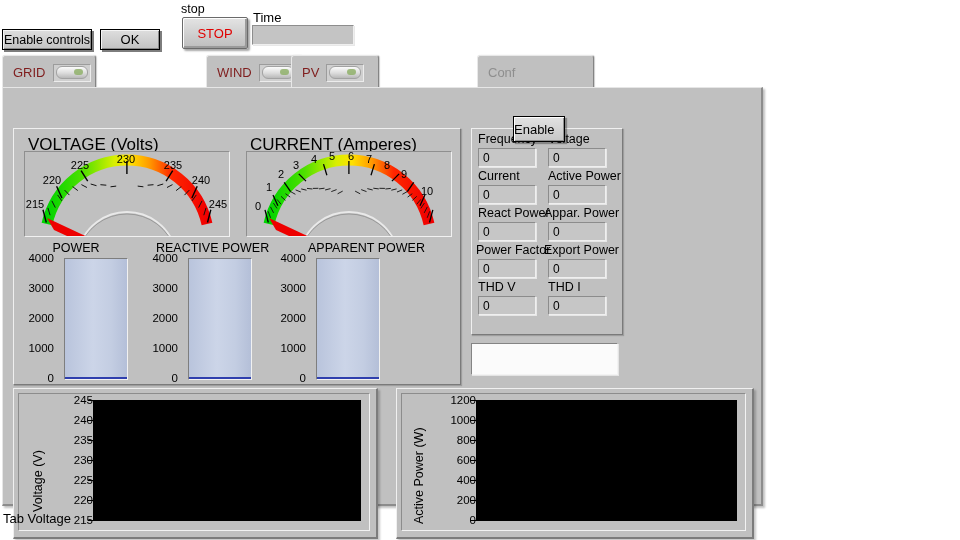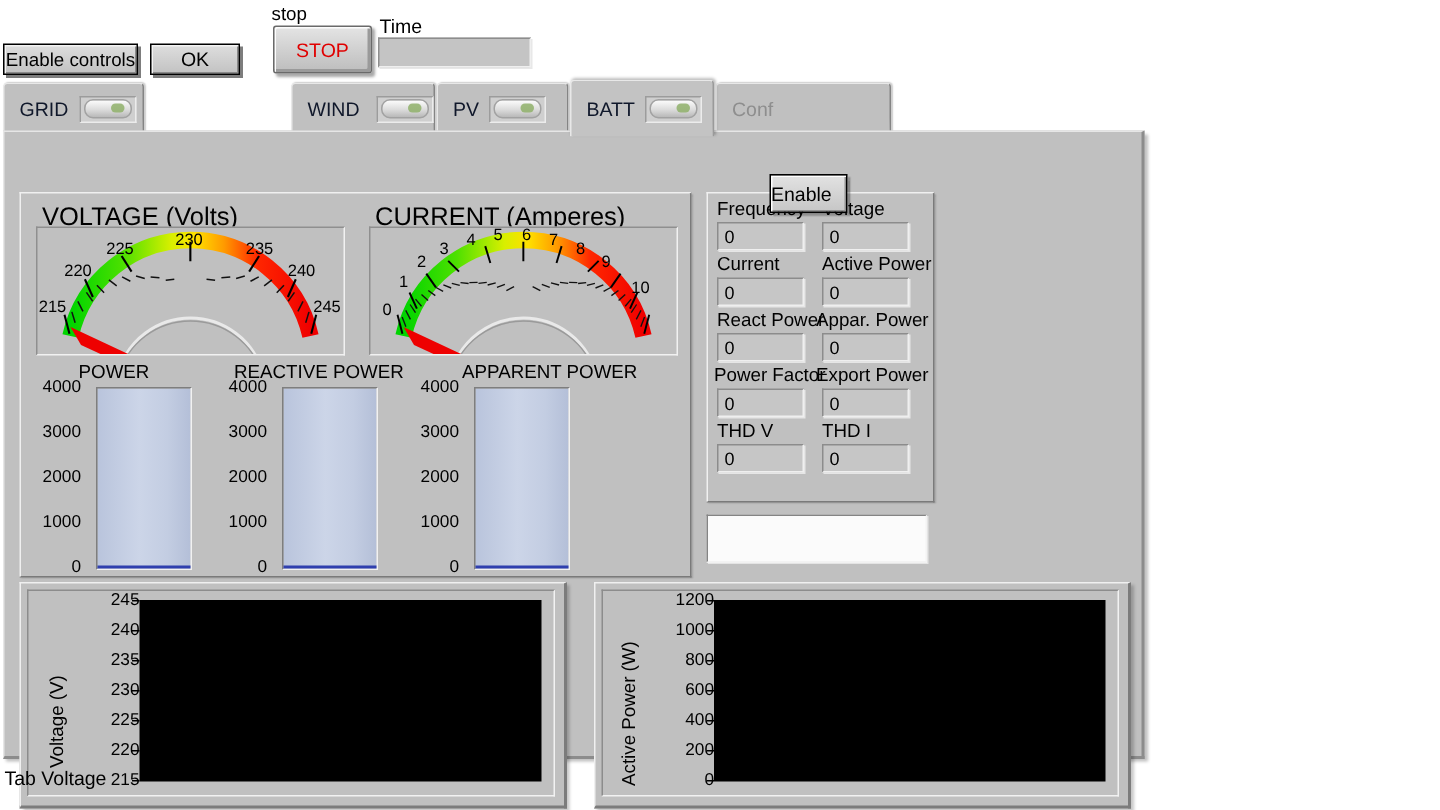--- a/index.html
+++ b/index.html
@@ -45,21 +45,21 @@
   .tab{
     position:absolute;top:0;height:33px;
     background:#c0c0c0;
     border-top:1px solid #e8e8e8;border-left:1px solid #e8e8e8;
     border-right:1px solid #848484;
     border-radius:3px 3px 0 0;
     display:flex;align-items:center;
     box-shadow:1px 0 1px rgba(0,0,0,.2);
     cursor:pointer;
   }
-  .tab .tab-label{font-size:13px;color:#0f172a;margin-left:10px;margin-right:7px;}
+  .tab .tab-label{font-size:13px;color:#7f1d1d;margin-left:10px;margin-right:7px;}
   .tab.sel{
     top:-2px;height:37px;z-index:6;
     background:#c3c3c3;
     border-right:1px solid #9a9a9a;
     box-shadow:1px -1px 2px rgba(0,0,0,.25);
   }
   .tab.dis .tab-label{color:#8e8e8e;}
   .led{
     width:36px;height:16px;
     background:#cfcfcf;
@@ -201,40 +201,34 @@
   <div id="tab-control">
 
     <div class="tab" id="tab-0" style="left:0px;width:92px;">
       <span class="tab-label">GRID</span>
       <span class="led">
           <i></i>
         </span>
     </div>
 
 
-    <div class="tab" id="tab-2" style="left:192px;width:94px;justify-content:space-between;">
+    <div class="tab" id="tab-2" style="left:204px;width:94px;">
       <span class="tab-label">WIND</span>
       <span class="led">
           <i></i>
         </span>
     </div>
 
     <div class="tab" id="tab-3" style="left:289px;width:86px;">
       <span class="tab-label">PV</span>
       <span class="led">
           <i></i>
         </span>
     </div>
 
-    <div class="tab sel" id="tab-4" style="left:378px;width:94px;">
-      <span class="tab-label">BATT</span>
-      <span class="led">
-          <i></i>
-        </span>
-    </div>
 
     <div class="tab dis" id="tab-5" style="left:475px;width:115px;">
       <span class="tab-label">Conf</span>
     </div>
 
     <div id="enable-overlay-button">
       <span>Enable</span>
     </div>
 
     <div id="tab-page">

